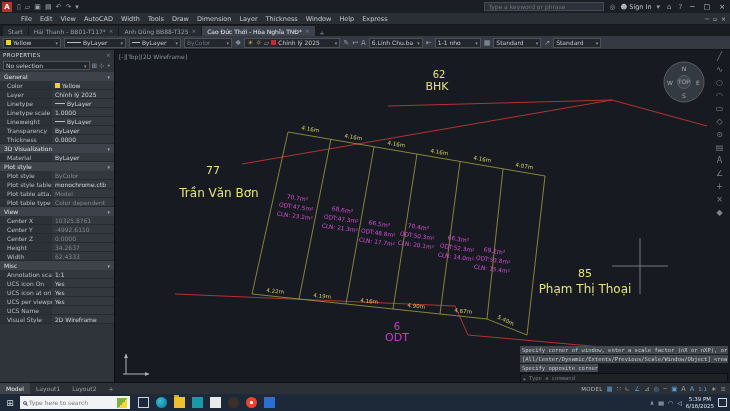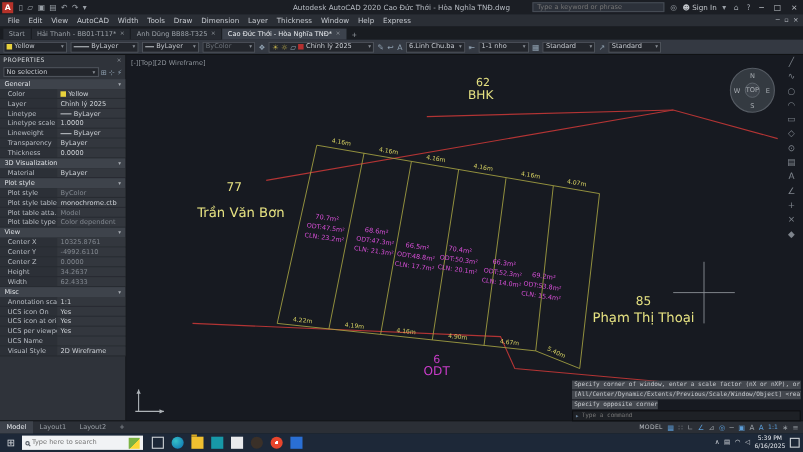--- a/index.html
+++ b/index.html
@@ -10,21 +10,21 @@
   .titlebar { height:13px; background:#1b1e24; display:flex; align-items:center; font-size:6.5px; padding:0 2px; }
   .acad-logo { width:10px; height:10px; background:#b5322a; color:#fff; font-size:7px; font-weight:bold; text-align:center; line-height:10px; margin-right:3px; }
   .qicon { color:#9aa0a7; font-size:7px; padding:0 2px; }
   .tb-title { position:absolute; left:0; right:0; text-align:center; color:#b9bec5; font-size:6.5px; pointer-events:none; }
   .tb-right { margin-left:auto; display:flex; align-items:center; gap:3px; z-index:2; }
   .kw-search { width:120px; height:9px; background:#2c313a; border:1px solid #454b54; color:#9aa0a7; font-size:6px; padding:0 3px; font-family:"DejaVu Sans",sans-serif; }
   .signin { color:#c3c7cc; display:flex; gap:2px; align-items:center; }
   .winbtn { color:#c3c7cc; font-size:7px; padding:0 3px; }
 
   
-  .menubar { height:12px; background:#2a2e35; display:flex; align-items:center; font-size:6.5px; padding-left:3px; border-bottom:1px solid #15171b; }
+  .menubar { height:12px; background:#2a2e35; display:flex; align-items:center; font-size:6.5px; padding-left:17px; border-bottom:1px solid #15171b; }
   .menu-item { color:#c6cad0; padding:0 4px; }
   .menubar .right { margin-left:auto; display:flex; gap:4px; padding-right:4px; color:#b9bec5; font-size:6px; }
 
   
   .doctabs { height:11px; background:#191c21; display:flex; align-items:flex-end; font-size:6px; padding-left:3px; }
   .dtab { background:#262a31; color:#9ba1a8; padding:1px 5px; margin-right:1px; display:flex; gap:3px; align-items:center; height:10px; }
   .dtab.active { background:#3c424c; color:#e8ebef; }
   .dtab .x { color:#8a9097; font-size:5.5px; }
   .newtab { color:#9ba1a8; padding:0 4px; }
 
@@ -118,21 +118,20 @@
 
 <div class="titlebar">
   <span class="acad-logo">A</span>
   <span class="qicon">▯</span>
   <span class="qicon">▱</span>
   <span class="qicon">▣</span>
   <span class="qicon">▤</span>
   <span class="qicon">↶</span>
   <span class="qicon">↷</span>
   <span class="qicon">▾</span>
-  <div class="tb-title">Autodesk AutoCAD 2020   Cao Đức Thới - Hòa Nghĩa TNĐ.dwg</div>
   <div class="tb-right">
     <input class="kw-search" placeholder="Type a keyword or phrase" style="">
     <span class="qicon">◎</span>
     <span class="signin">
         <span>☻</span>
         <span>Sign In</span>
       </span>
     <span class="qicon">▾</span>
     <span class="qicon">⌂</span>
     <span class="qicon">?</span>

